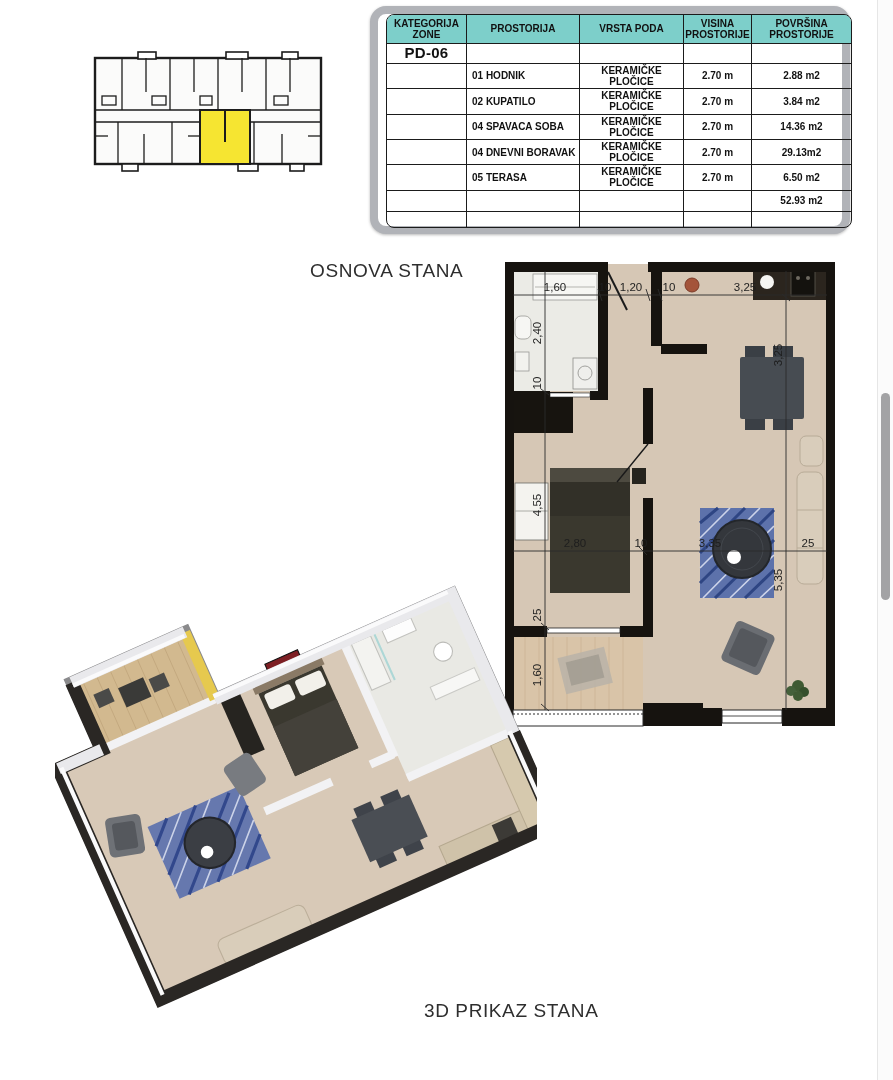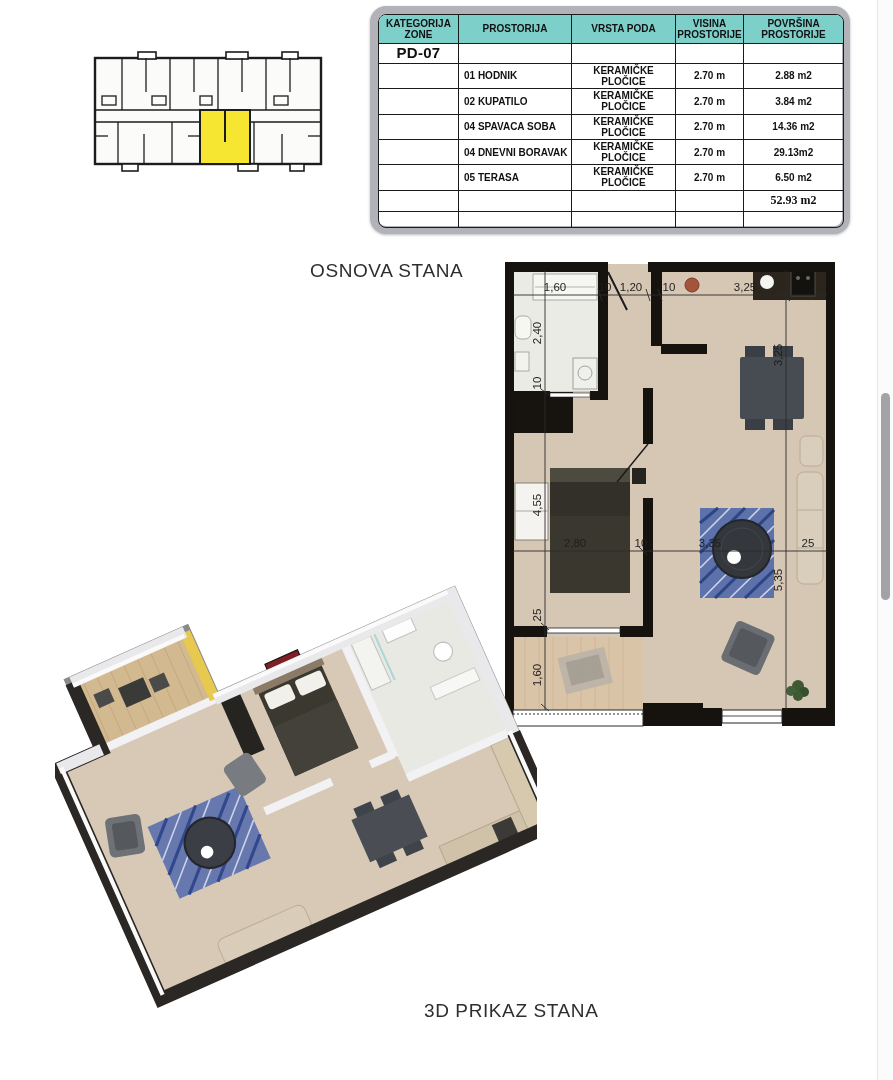--- a/index.html
+++ b/index.html
@@ -4,32 +4,32 @@
 <style>
   html,body{margin:0;padding:0;background:#fff;}
   .page{position:relative;width:893px;height:1080px;background:#fff;overflow:hidden;
         font-family:"Liberation Sans",sans-serif;}
 
   
   .table-card{position:absolute;left:370px;top:6px;width:464px;height:212px;
     border:8px solid #b1b3b8;border-radius:16px;background:#fff;
     box-shadow:0 1px 3px rgba(0,0,0,.28);}
   .spec-table{width:100%;height:100%;border:1.5px solid #1b1b1b;border-radius:8px;
-    overflow:hidden;display:flex;flex-direction:column;}
+    overflow:hidden;display:flex;flex-direction:column;margin-left:8px;}
   .trow{display:grid;grid-template-columns:80px 113px 104px 68px 1fr;}
   .cell{border-right:1px solid #1b1b1b;border-bottom:1px solid #1b1b1b;
     display:flex;align-items:center;justify-content:center;text-align:center;
     font-size:10px;font-weight:700;color:#111;line-height:1.12;padding:1px 2px;
     min-height:15px;overflow:hidden;}
   .cell:last-child{border-right:none;}
   .trow:last-child .cell{border-bottom:none;}
   .thead .cell{background:#7dcfca;min-height:26px;}
   .cell.left{justify-content:flex-start;text-align:center;padding-left:5px;}
   .zone-cell{font-size:15px;letter-spacing:.3px;}
-  .total-cell{font-size:12px;font-family:Liberation Serif, serif;}
+  .total-cell{font-size:10px;}
   .trow.total .cell{min-height:18px;}
 
   
   .plan-title{position:absolute;font-size:19px;color:#2e2e2e;letter-spacing:.6px;
     font-weight:400;}
   #osnova{left:310px;top:260px;}
   #prikaz3d{left:424px;top:1000px;}
 
   
   #building-svg{position:absolute;left:88px;top:44px;}
@@ -100,21 +100,21 @@
   <div class="table-card">
     <div class="spec-table">
       <div class="trow thead">
         <div class="cell">KATEGORIJA ZONE</div>
         <div class="cell">PROSTORIJA</div>
         <div class="cell">VRSTA PODA</div>
         <div class="cell">VISINA PROSTORIJE</div>
         <div class="cell">POVRŠINA PROSTORIJE</div>
       </div>
       <div class="trow">
-        <div class="cell zone-cell">PD-07</div>
+        <div class="cell zone-cell">PD-06</div>
         <div class="cell"></div>
           <div class="cell"></div>
           <div class="cell"></div>
           <div class="cell"></div>
       </div>
       <div class="trow">
         <div class="cell"></div>
         <div class="cell left">01 HODNIK</div>
         <div class="cell">KERAMIČKE PLOČICE</div>
         <div class="cell">2.70 m</div>

